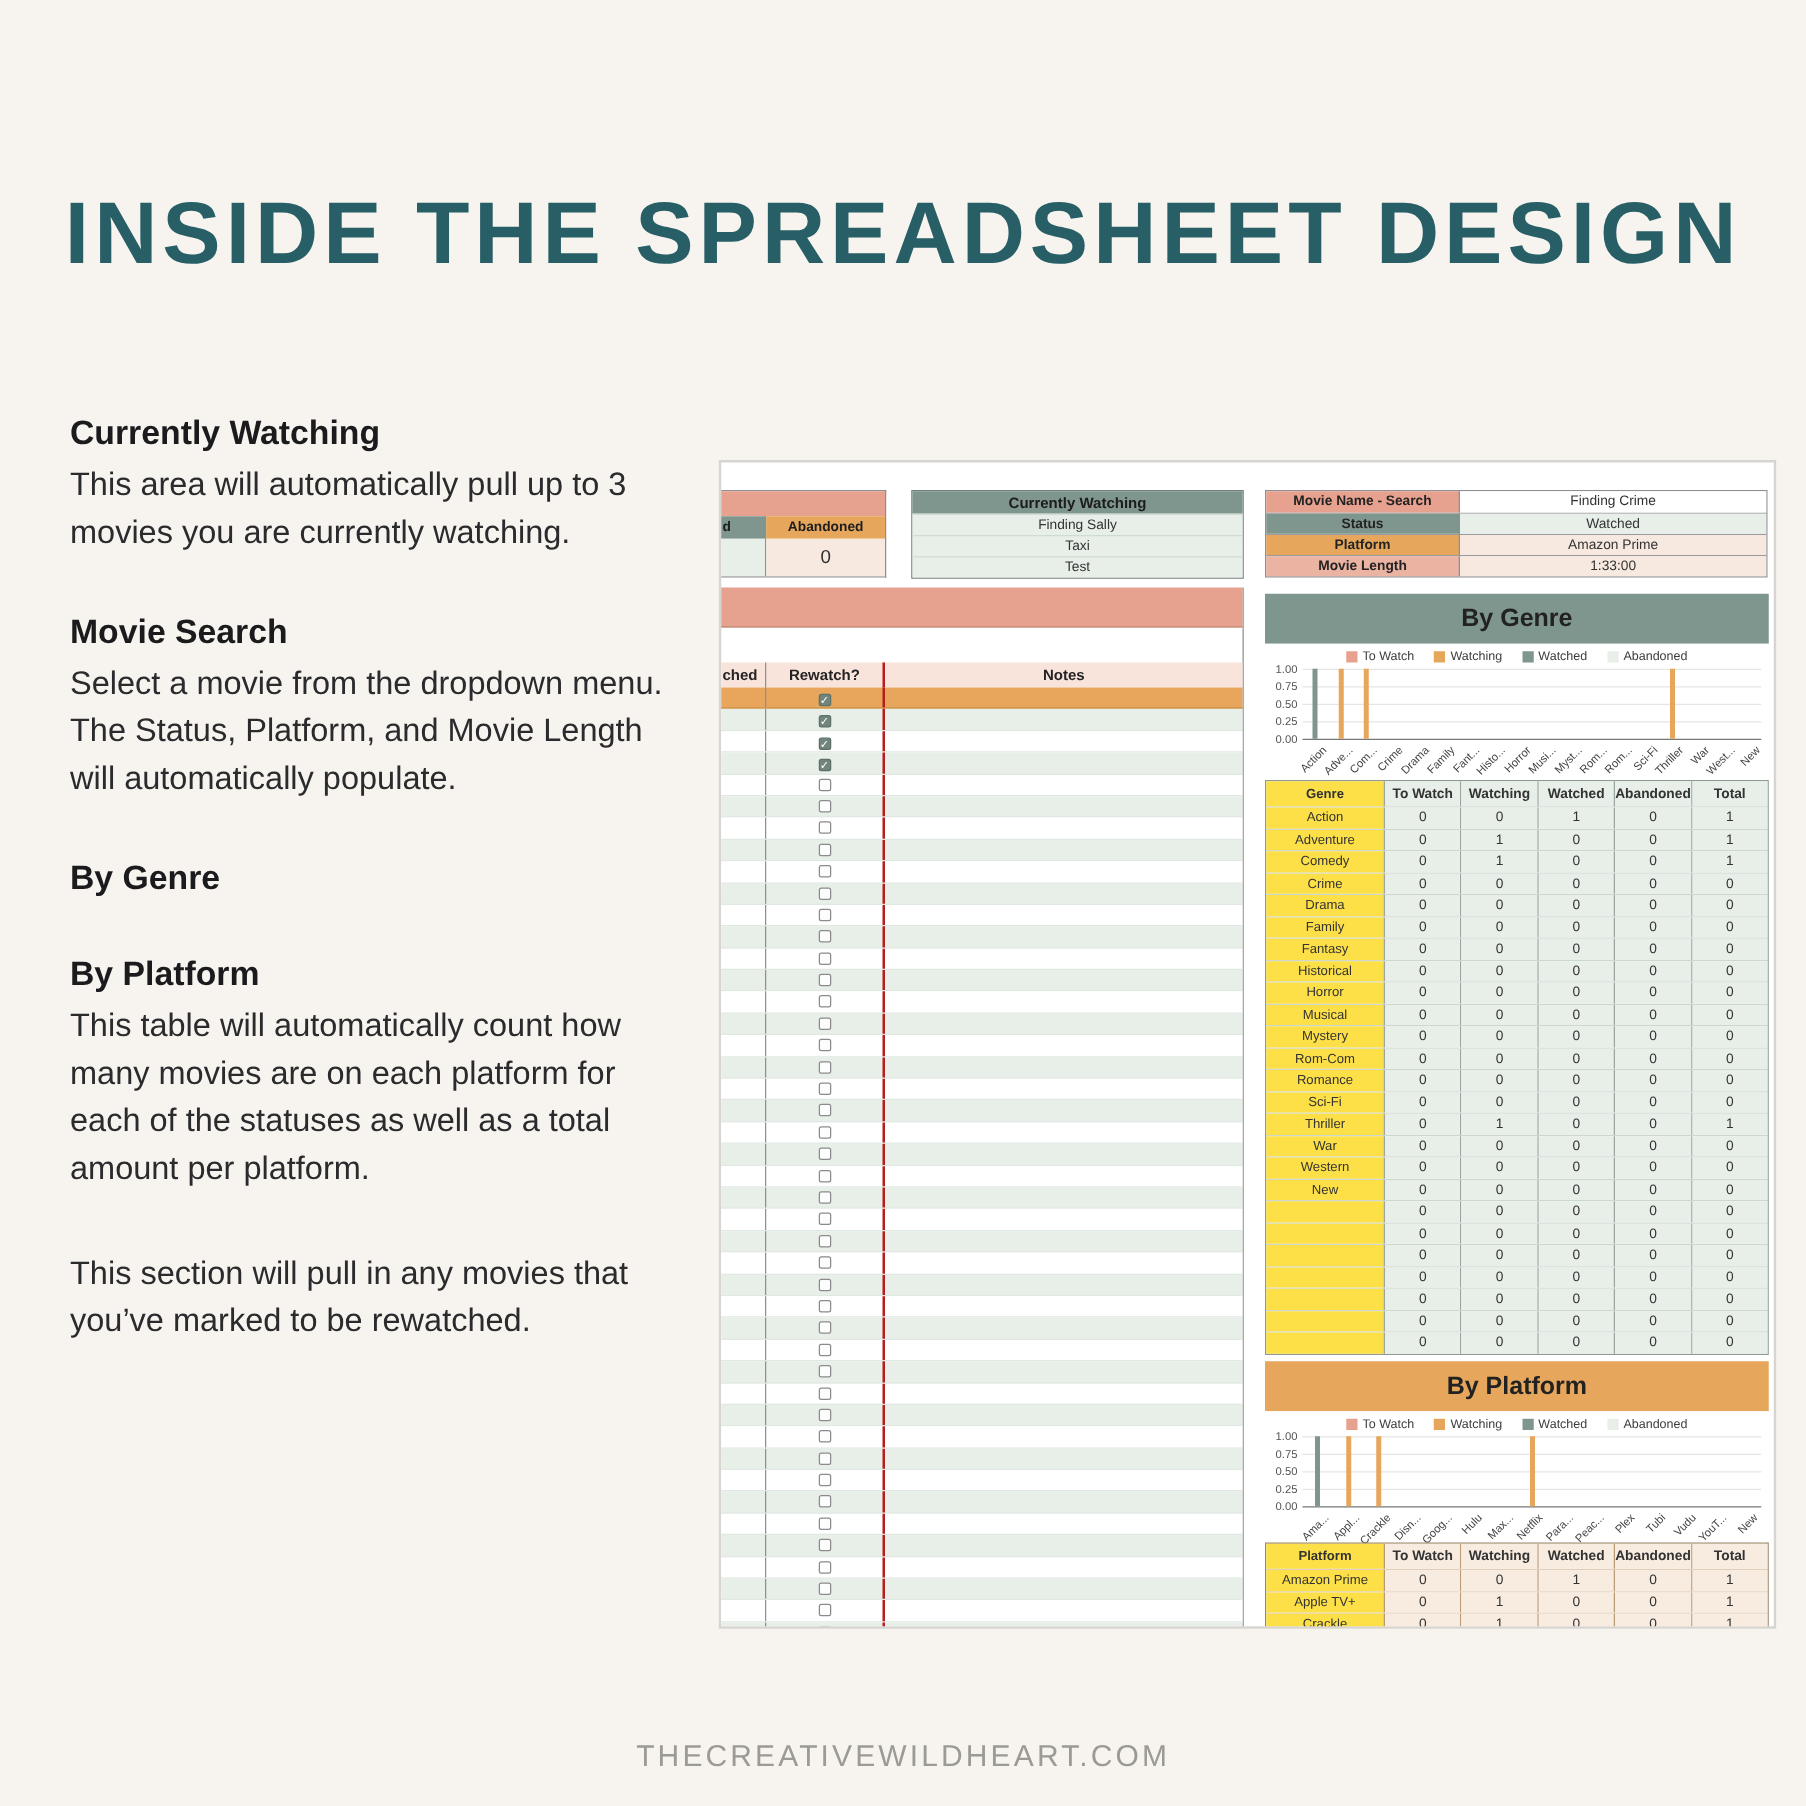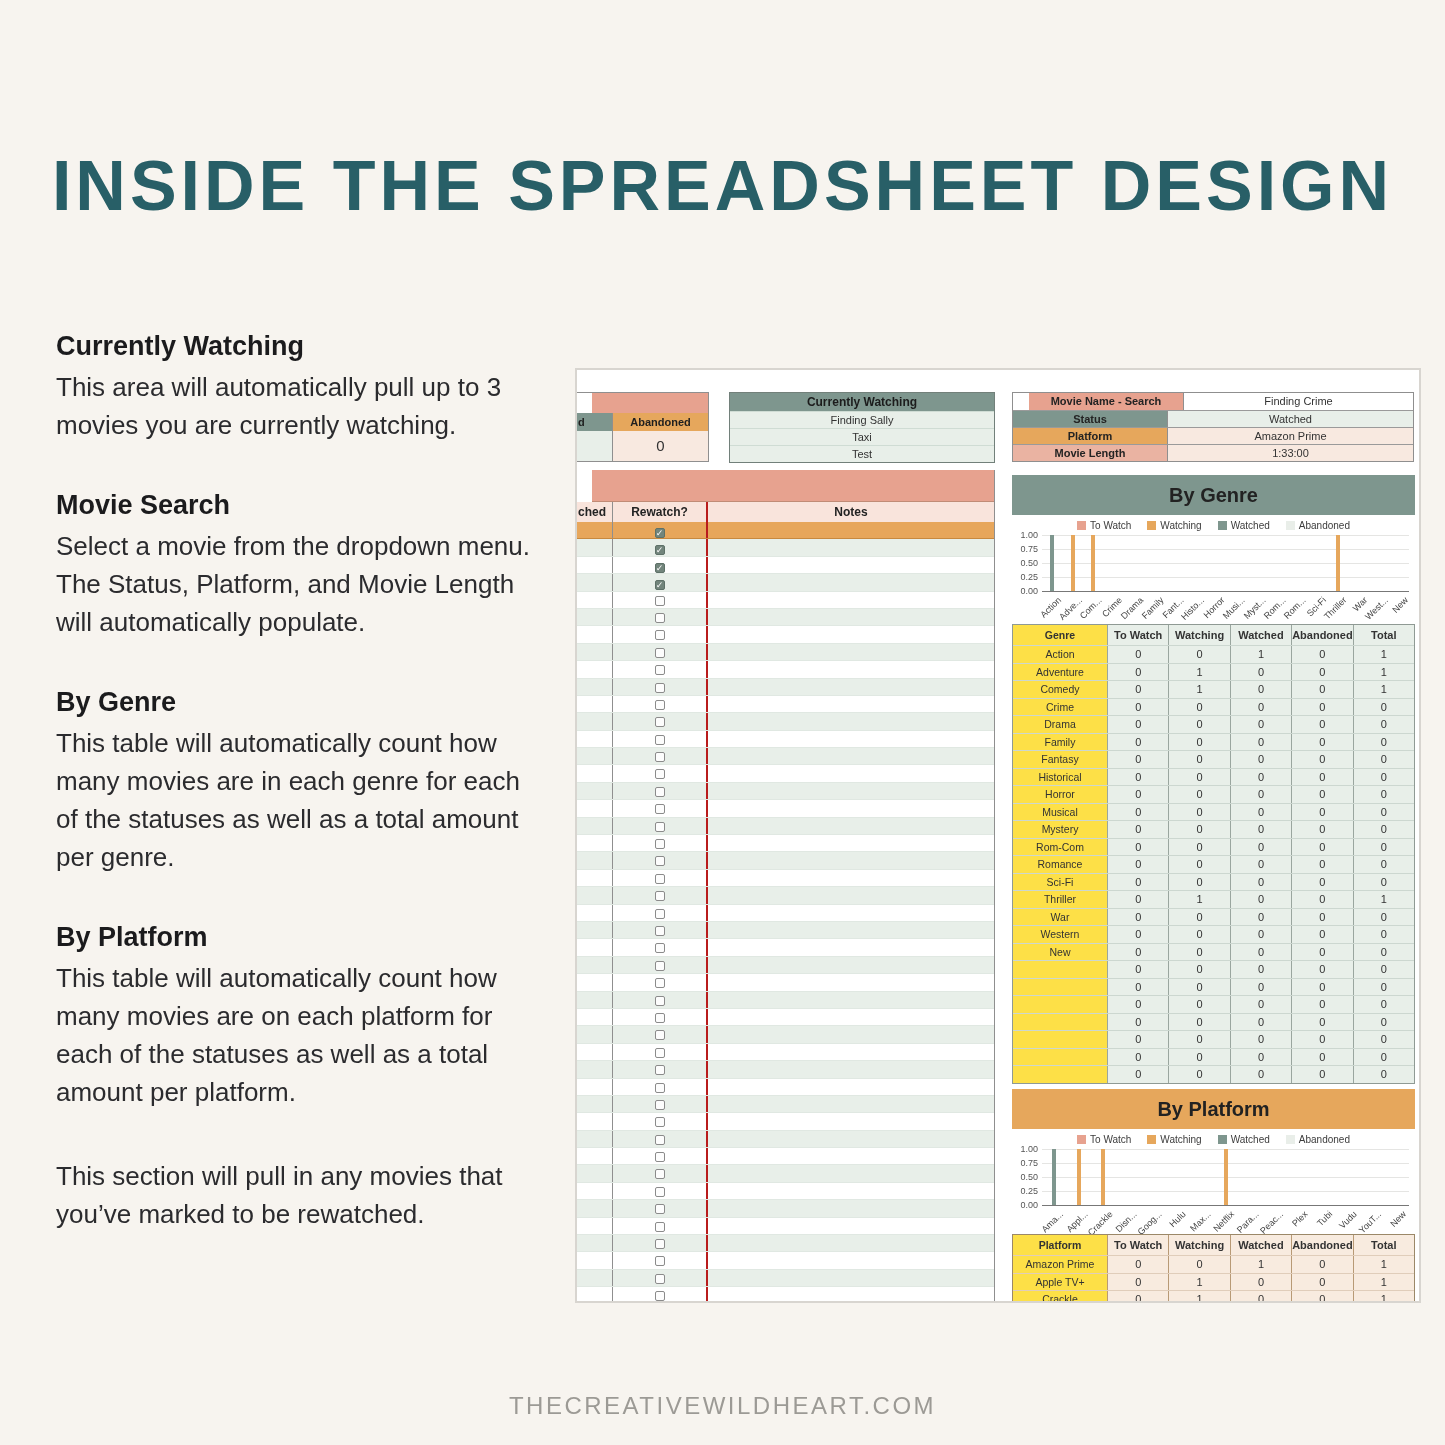--- a/index.html
+++ b/index.html
@@ -14,21 +14,21 @@
   .left-col h2 { font-size:27px; font-weight:700; color:#1b1b1d; margin-bottom:6px; }
   .left-col p { font-size:26px; line-height:38px; color:#2b2b2e; margin-bottom:16px; }
 
   .footer { position:absolute; top:1392px; left:0; width:100%; text-align:center;
     font-size:24px; letter-spacing:2.5px; color:#9c9a95; }
 
   
   .sheet { position:absolute; left:575px; top:368px; width:846px; height:935px;
     background:#ffffff; border:2px solid #d8d5d0; overflow:hidden; }
 
-  .salmon     { background:#e7a28f;margin-left:16px; }
+  .salmon     { background:#e7a28f; }
   .sage       { background:#7e968e; }
   .orange     { background:#e6a75c; }
   .teal-lt    { background:#e8efe9; }
   .pink-lt    { background:#f8e9e0; }
   .salmon-lt  { background:#eab3a2; }
   .pink-hdr   { background:#f9e4dc; }
 
   
   #stats { position:absolute; left:-1px; top:22px; width:133px;
     border:1px solid #8f8f8f; border-left:none; }
@@ -53,21 +53,21 @@
   .ms-row { display:flex; height:17px; }
   .ms-row + .ms-row { border-top:1px solid #9a9a9a; }
   .ms-label { width:155px; text-align:center; font-size:11px; font-weight:700;
     line-height:17px; color:#232323; border-right:1px solid #8f8f8f; }
   .ms-value { flex:1; text-align:center; font-size:11px; line-height:17px; color:#333; }
   .bg-white { background:#ffffff; }
 
   
   #log { position:absolute; left:-1px; top:100px; width:419px; border-right:1px solid #8f8f8f; }
   #log .band { height:32px; border-bottom:1px solid #c08b76; }
-  .log-head { display:flex; height:20px; font-size:12px; font-weight:700; color:#232323; }
+  .log-head { display:flex; height:20px; font-size:12px; font-weight:700; color:#232323;margin-top:28px; }
   .log-c1 { width:37px; border-right:1px solid #8f8f8f; overflow:hidden; }
   .log-c2 { width:95px; border-right:2px solid #b91c1c; text-align:center; }
   .log-c3 { flex:1; text-align:center; }
   .log-head .log-c1 { line-height:20px; padding-left:2px; }
   .log-head .log-c2, .log-head .log-c3 { line-height:20px; }
   .log-row { display:flex; height:17.4px; border-bottom:1px solid #e0e8e2; }
   .log-row.teal { background:#e8efe9; }
   .log-row.white { background:#ffffff; }
   .log-row.hl { background:#e7a65b; border-bottom:1px solid #c8893f; }
   .cb { display:inline-block; width:10px; height:10px; margin-top:3px;
@@ -123,21 +123,20 @@
   <section>
     <h2>Currently Watching</h2>
     <p>This area will automatically pull up to 3 movies you are currently watching.</p>
   </section>
   <section>
     <h2>Movie Search</h2>
     <p>Select a movie from the dropdown menu. The Status, Platform, and Movie Length will automatically populate.</p>
   </section>
   <section>
     <h2>By Genre</h2>
-    <p>This table will automatically count how many movies are in each genre for each of the statuses as well as a total amount per genre.</p>
   </section>
   <section>
     <h2>By Platform</h2>
     <p>This table will automatically count how many movies are on each platform for each of the statuses as well as a total amount per platform.</p>
   </section>
   <section>
     <p>This section will pull in any movies that you’ve marked to be rewatched.</p>
   </section>
 </div>
 

